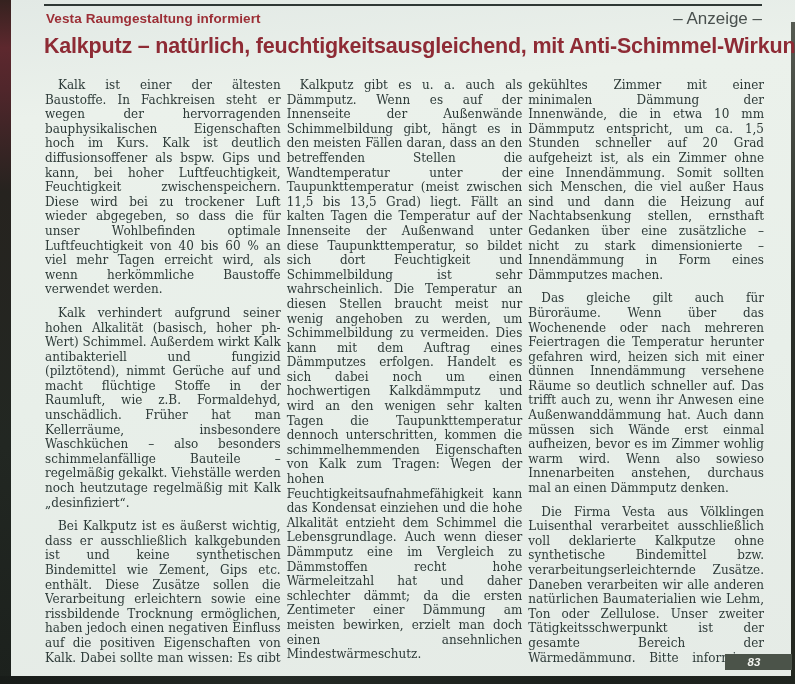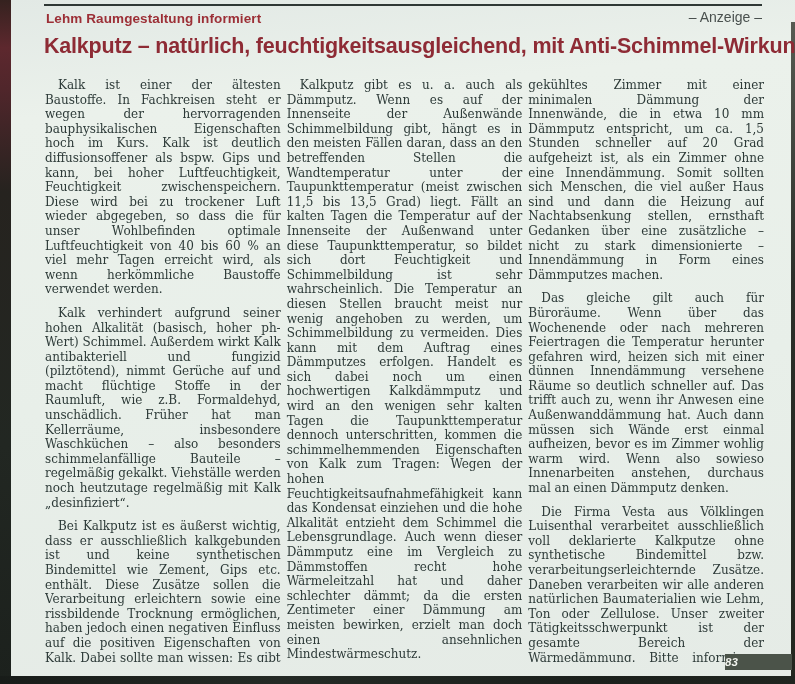--- a/index.html
+++ b/index.html
@@ -26,60 +26,60 @@
   }
   .top-rule {
     position:absolute; left:44px; right:33px; top:4px; height:2px; background:#2f3835;
   }
   .kicker {
     position:absolute; left:46px; top:11px;
     font-size:13.5px; font-weight:bold; color:#9c2f36; letter-spacing:0.1px;
   }
   .anzeige {
     position:absolute; right:33px; top:9px;
-    font-size:14px; color:#49504e;
+    font-size:17px; color:#49504e;
   }
   .title {
     position:absolute; left:44px; top:34px; margin:0;
     font-size:21.5px; font-weight:bold; color:#8e2b35;
     letter-spacing:-0.2px; white-space:nowrap;
   }
   .columns {
     position:absolute; left:45px; top:78px; width:719px; height:584px;
     display:flex; gap:6px;
     font-family:"DejaVu Serif", serif;
     font-size:12px; line-height:14.6px; color:#2d3a38;
     text-align:justify; hyphens:auto; -webkit-hyphens:auto;
     overflow:hidden;
   }
   .col { flex:1 1 0; min-width:0; }
   .col p { margin:0 0 9px 0; }
   .col p.indent { text-indent:13px; }
   .pagenum {
     position:absolute; right:3px; bottom:14px;
     width:67px; height:16px; background:#4b5349;
-    display:flex; align-items:center; justify-content:flex-start;
+    display:flex; align-items:center; justify-content:center;
     padding-right:9px; box-sizing:border-box;
   }
   .pagenum span {
     color:#f2f4ef; font-style:italic; font-weight:bold; font-size:11.5px;
     font-family:"Liberation Sans", sans-serif;
   }
 </style>
 </head>
 <body>
 
 <div class="page">
 
   <div class="edge-left"></div>
   <div class="edge-bottom"></div>
   <div class="edge-right"></div>
 
   <div class="top-rule"></div>
-  <div class="kicker">Lehm Raumgestaltung informiert</div>
+  <div class="kicker">Vesta Raumgestaltung informiert</div>
   <div class="anzeige">– Anzeige –</div>
 
   <h1 class="title">Kalkputz – natürlich, feuchtigkeitsausgleichend, mit Anti-Schimmel-Wirkung</h1>
 
   <div class="columns">
     <div class="col">
       <p class="indent">Kalk ist einer der ältesten Baustoffe. In Fachkreisen steht er wegen der hervorragenden bauphysikalischen Eigenschaften hoch im Kurs. Kalk ist deutlich diffusionsoffener als bspw. Gips und kann, bei hoher Luftfeuchtigkeit, Feuchtigkeit zwischenspeichern. Diese wird bei zu trockener Luft wieder abgegeben, so dass die für unser Wohlbefinden optimale Luftfeuchtigkeit von 40 bis 60 % an viel mehr Tagen erreicht wird, als wenn herkömmliche Baustoffe verwendet werden.</p>
       <p class="indent">Kalk verhindert aufgrund seiner hohen Alkalität (basisch, hoher ph-Wert) Schimmel. Außerdem wirkt Kalk antibakteriell und fungizid (pilztötend), nimmt Gerüche auf und macht flüchtige Stoffe in der Raumluft, wie z.B. Formaldehyd, unschädlich. Früher hat man Kellerräume, insbesondere Waschküchen – also besonders schimmelanfällige Bauteile – regelmäßig gekalkt. Viehställe werden noch heutzutage regelmäßig mit Kalk „desinfiziert“.</p>
       <p class="indent">Bei Kalkputz ist es äußerst wichtig, dass er ausschließlich kalkgebunden ist und keine synthetischen Bindemittel wie Zement, Gips etc. enthält. Diese Zusätze sollen die Verarbeitung erleichtern sowie eine rissbildende Trocknung ermöglichen, haben jedoch einen negativen Einfluss auf die positiven Eigenschaften von Kalk. Dabei sollte man wissen: Es gibt nur ganz wenige Produzenten reiner, voll deklarierter Kalkprodukte. Lassen Sie sich beim Kauf von Kalkputzen immer das Produktdatenblatt zeigen und achten</p>
     </div>

